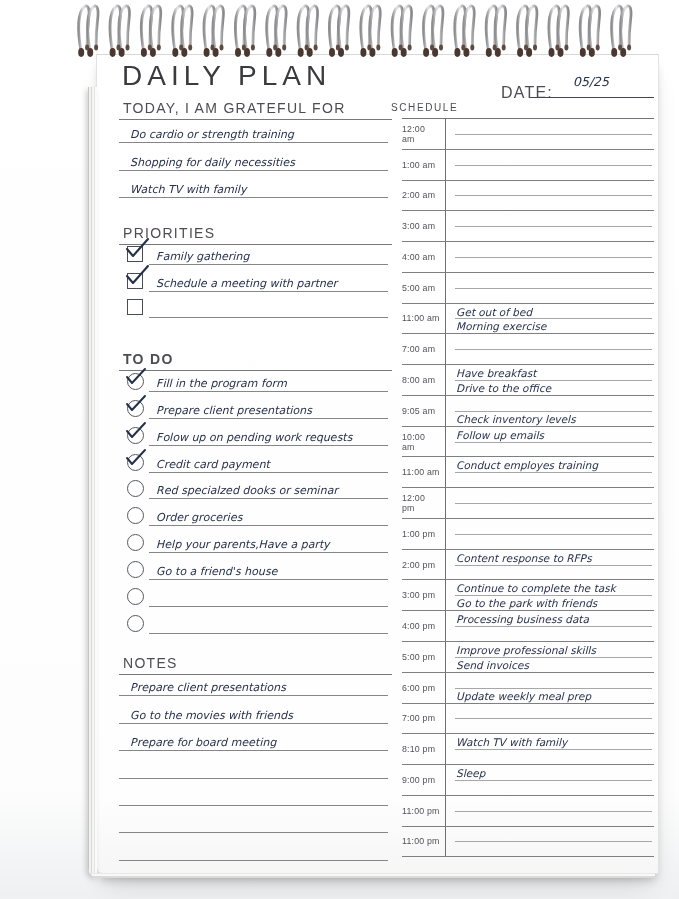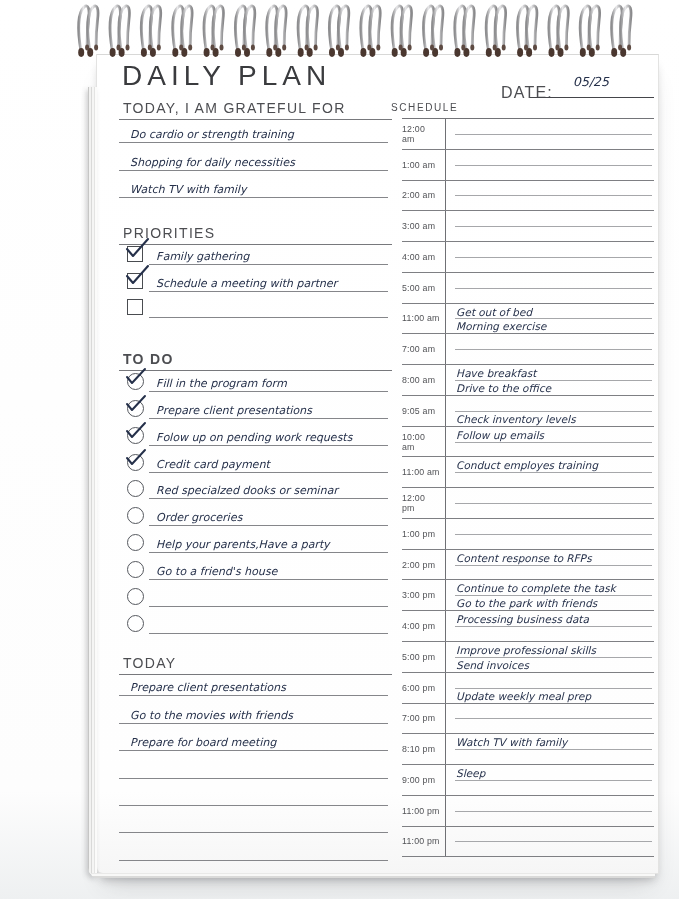--- a/index.html
+++ b/index.html
@@ -201,21 +201,21 @@
         </div>
 
         <div class="row">
           <div class="circle"></div>
 
           <div class="part"></div>
           <div class="txt2 ink"></div>
         </div>
       </div>
 
-    <div class="sec-head print" style="top:600px;">TODAY</div>
+    <div class="sec-head print" style="top:600px;">NOTES</div>
     <div class="rows n-rows" style="top:614px;">
 
         <div class="row">
           <div class="full"></div>
           <div class="txt ink">Prepare client presentations</div>
         </div>
 
         <div class="row">
           <div class="full"></div>
           <div class="txt ink">Go to the movies with friends</div>

